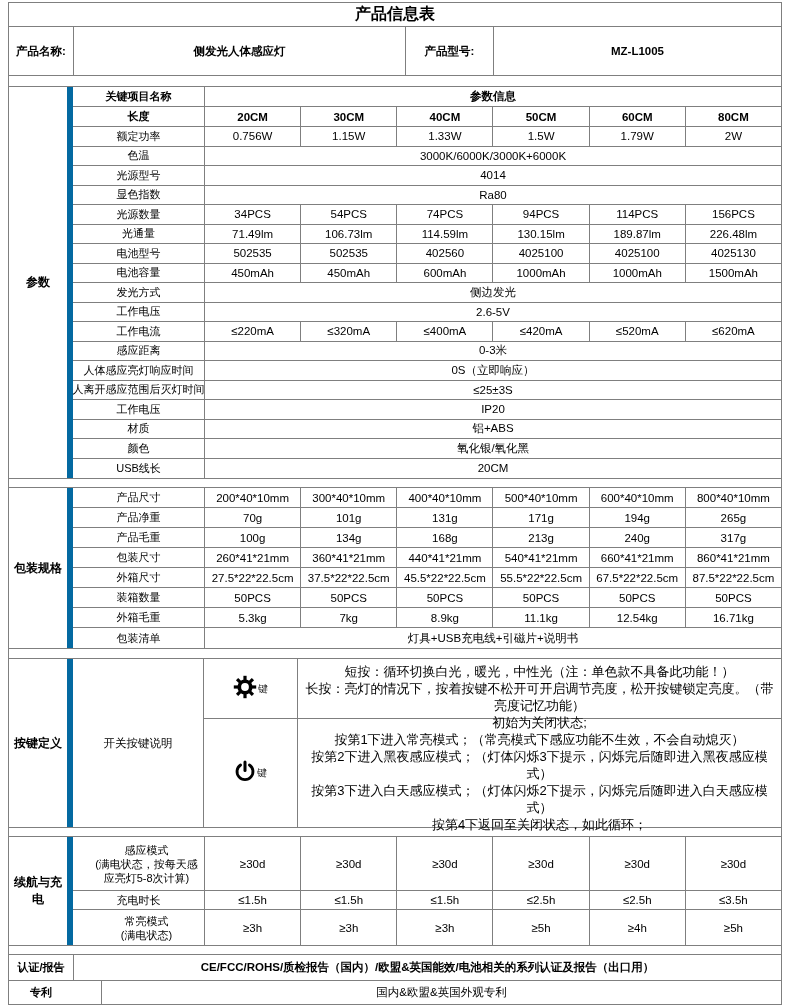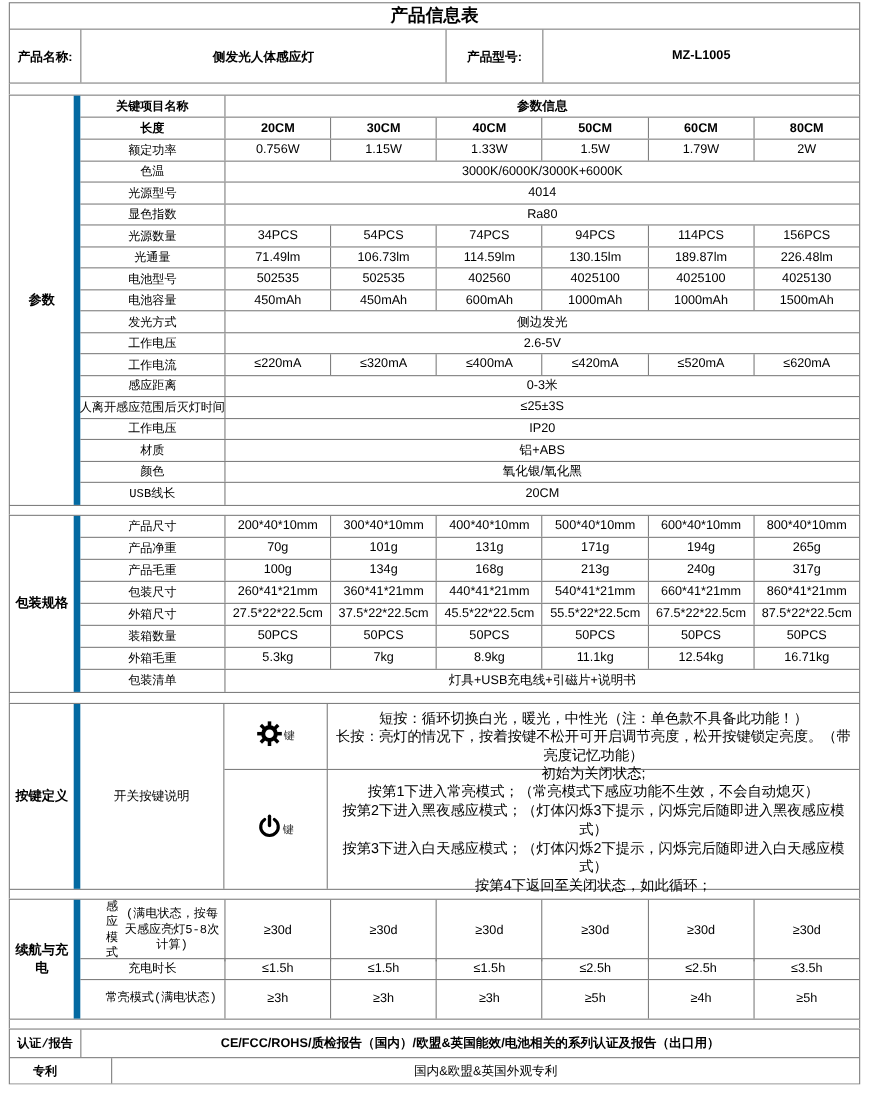--- a/index.html
+++ b/index.html
@@ -23,22 +23,22 @@
   .seclabel { flex:0 0 64px; display:flex; align-items:center; justify-content:center;
               font-weight:bold; font-size:12px; border-right:6px solid #0369a1; text-align:center;
               padding:0 2px; }
   .secbody { flex:1 1 auto; min-width:0; display:flex; flex-direction:column; }
 
   .row { display:grid; grid-template-columns:131px repeat(6,1fr); height:19.5px;
          border-bottom:1px solid #7f7f7f; }
   .row.span2 { grid-template-columns:131px 1fr; }
   .row:last-child { border-bottom:none; }
   .row.h20 { height:20px; }
-  .lab { font-size:11px; white-space:nowrap;font-family:Liberation Mono, monospace; }
-  .stack { white-space:normal; line-height:14px; padding:0 3px;margin-left:16px; }
+  .lab { font-size:11px; white-space:nowrap; }
+  .stack { flex-direction:column; white-space:normal; line-height:14px; padding:0 3px;margin-left:16px; }
   .stack .subl { font-size:11px; }
 
   
   .sublabel { flex:0 0 131px; display:flex; align-items:center; justify-content:center;
               font-size:11.5px; border-right:1px solid #7f7f7f; }
   .btnrows { flex:1 1 auto; min-width:0; display:flex; flex-direction:column; }
   .btnrow { display:flex; border-bottom:1px solid #7f7f7f; align-items:stretch; }
   .btnrow:last-child { border-bottom:none; }
   .btnrow.h60 { height:60px; } .btnrow.h108 { height:108px; }
   .iconcell { flex:0 0 94px; display:flex; align-items:center; justify-content:center;
@@ -158,20 +158,24 @@
         <div class="cell">≤220mA</div>
         <div class="cell">≤320mA</div>
         <div class="cell">≤400mA</div>
         <div class="cell">≤420mA</div>
         <div class="cell">≤520mA</div>
         <div class="cell">≤620mA</div>
       </div>
       <div class="row span2">
         <div class="cell lab">感应距离</div>
         <div class="cell">0-3米</div>
+      </div>
+      <div class="row span2">
+        <div class="cell lab">人体感应亮灯响应时间</div>
+        <div class="cell">0S（立即响应）</div>
       </div>
       <div class="row span2">
         <div class="cell lab">人离开感应范围后灭灯时间</div>
         <div class="cell">≤25±3S</div>
       </div>
       <div class="row span2">
         <div class="cell lab">工作电压</div>
         <div class="cell">IP20</div>
       </div>
       <div class="row span2">

